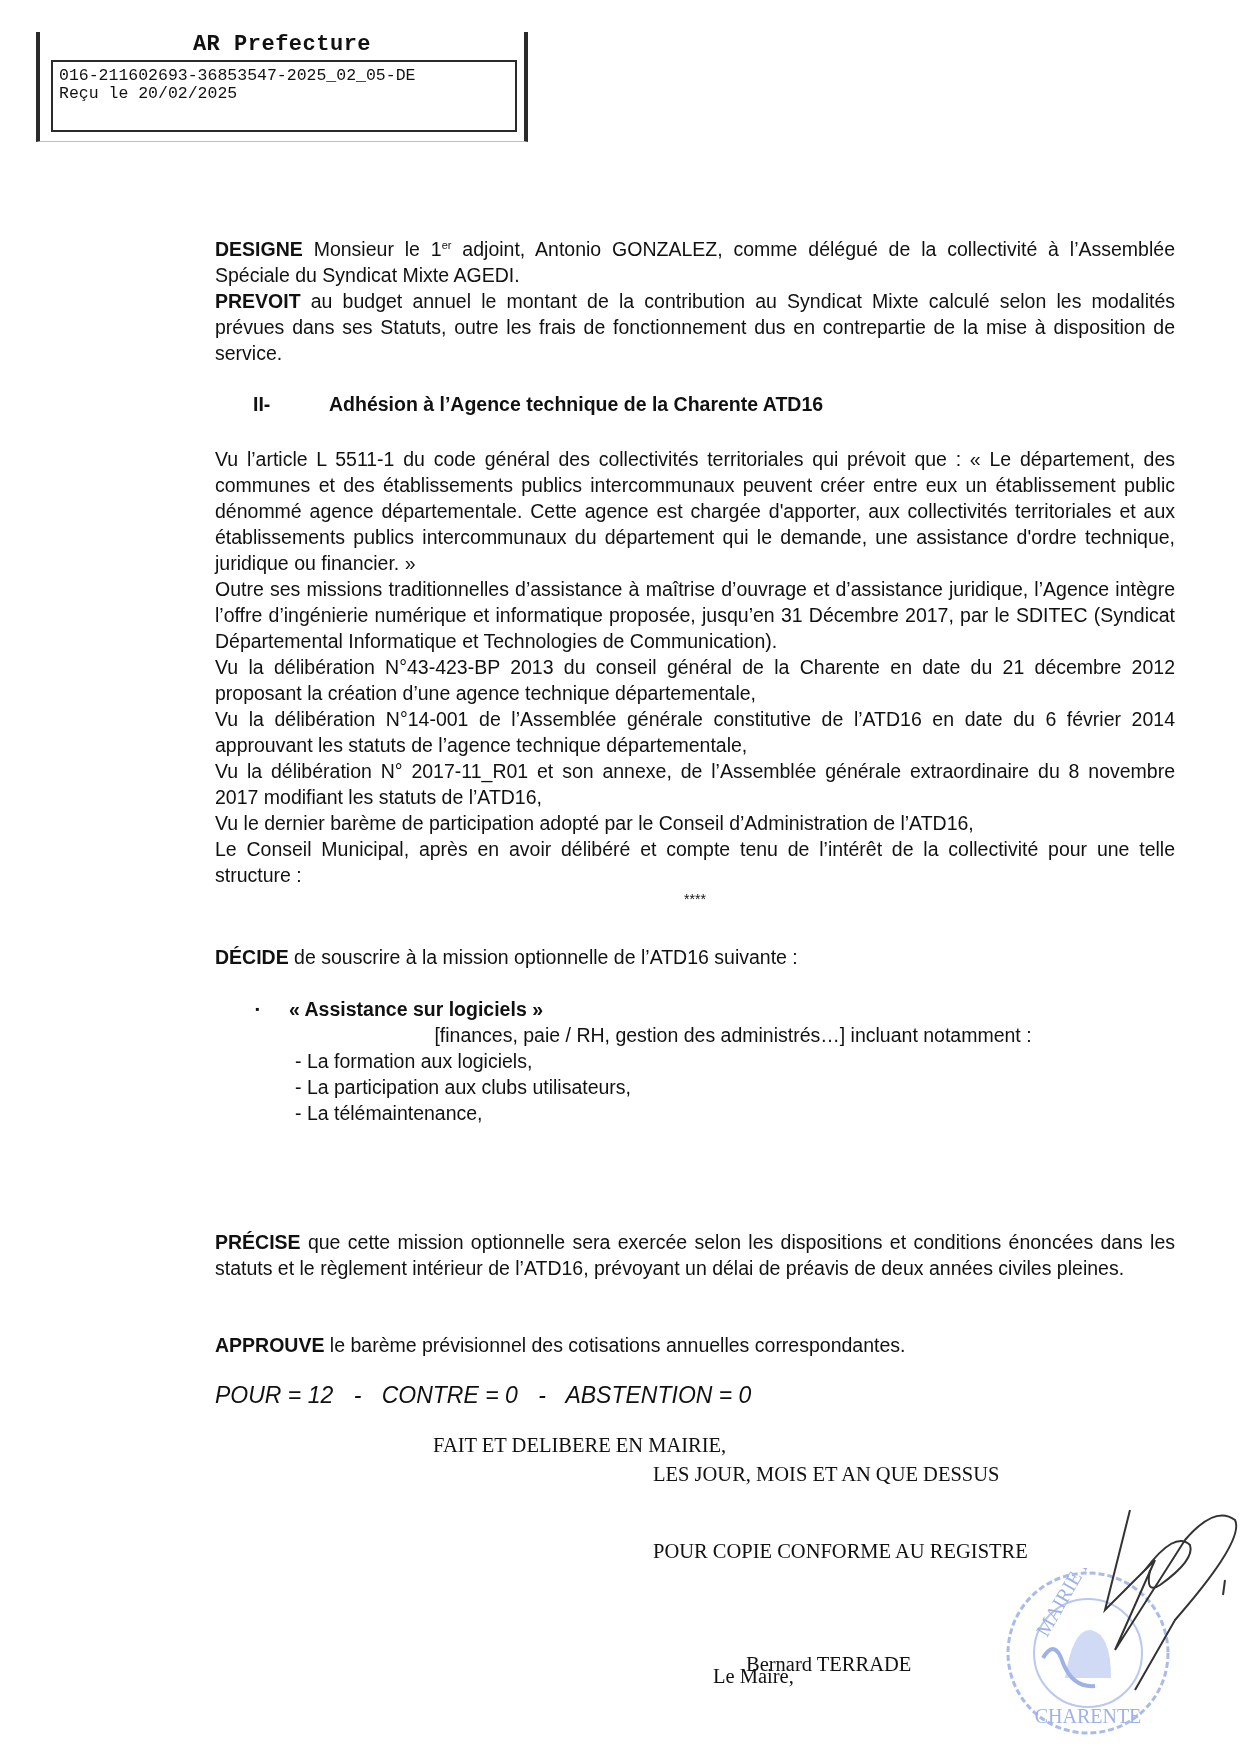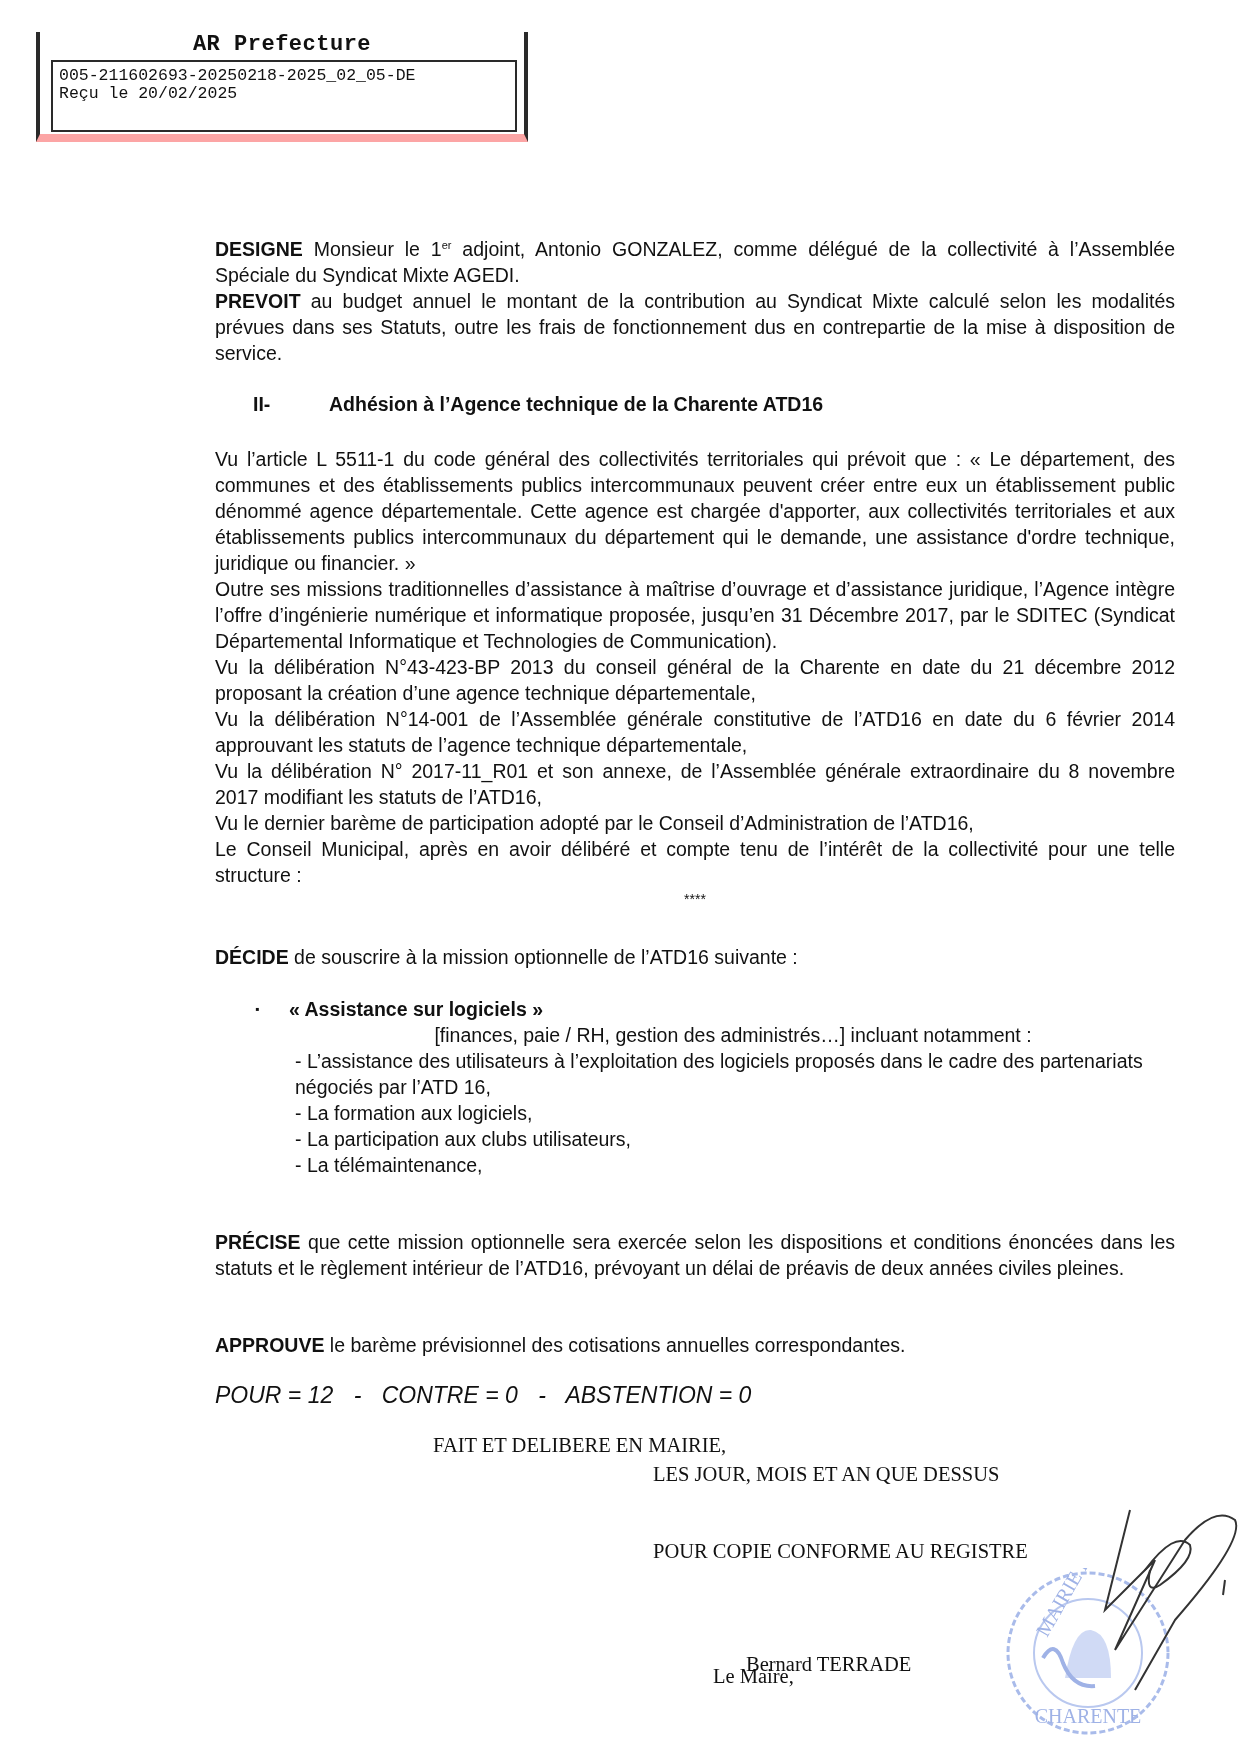--- a/index.html
+++ b/index.html
@@ -1,20 +1,20 @@
 <!DOCTYPE html>
 <html><head>
 <meta charset="utf-8">
 <style>
   html, body { margin:0; padding:0; background:#ffffff; }
   body { width:1240px; height:1754px; position:relative; overflow:hidden; color:#111; }
 
   
   .ar-box { position:absolute; left:36px; top:32px; width:492px; height:110px;
-    border-left:4px solid #2a2a2a; border-right:4px solid #2a2a2a; border-bottom:8px solid #fca5a5; box-sizing:border-box; }
+    border-left:4px solid #2a2a2a; border-right:4px solid #2a2a2a; border-bottom:1px solid #fca5a5; box-sizing:border-box; }
   .ar-title { position:absolute; left:0; right:0; top:0; text-align:center;
     font-family:"Liberation Mono", "DejaVu Sans Mono", monospace; font-weight:bold; font-size:22px; letter-spacing:0.5px; }
   .ar-inner { position:absolute; left:11px; right:7px; top:28px; height:72px; border:2px solid #2a2a2a; box-sizing:border-box; padding:5px 6px; 
     font-family:"Liberation Mono", "DejaVu Sans Mono", monospace; font-size:16.5px; line-height:18px; }
 
   
   .doc { position:absolute; left:215px; width:960px; font-family:"Liberation Sans", sans-serif; font-size:19.5px; line-height:26px; }
   .doc p { margin:0; text-align:justify; }
   .kw { font-weight:bold; }
   .sup { font-size:11px; vertical-align:super; line-height:0; }
@@ -35,21 +35,21 @@
 
   .stamp { position:absolute; left:1003px; top:1568px; width:170px; height:170px; }
   .signature { position:absolute; left:1075px; top:1500px; width:180px; height:200px; }
 </style>
 </head>
 <body>
 
 <div class="ar-box">
   <div class="ar-title">AR Prefecture</div>
   <div class="ar-inner">
-    <div>005-211602693-20250218-2025_02_05-DE</div>
+    <div>016-211602693-36853547-2025_02_05-DE</div>
     <div>Reçu le 20/02/2025</div>
   </div>
 </div>
 
 <div class="doc" style="top:236px;">
   <p>
     <span class="kw">DESIGNE</span><span> Monsieur le 1</span><span class="sup">er</span><span> adjoint, Antonio GONZALEZ, comme délégué de  la  collectivité à  l’Assemblée Spéciale  du  Syndicat  Mixte  AGEDI.</span>
   </p>
   <p>
     <span class="kw">PREVOIT</span><span> au budget annuel le montant de la contribution au Syndicat Mixte calculé selon les modalités prévues dans ses Statuts, outre les frais de fonctionnement dus en contrepartie de la mise à disposition de service.</span>
@@ -73,21 +73,20 @@
 
 <div class="doc" style="top:944px;">
   <p><span class="kw">DÉCIDE</span><span> de souscrire à la mission optionnelle de l’ATD16 suivante :</span></p>
 </div>
 
 <div class="bullet-block" style="top:996px;">
   <span class="bullet-mark">▪</span>
   <span class="bullet-title">« Assistance sur logiciels »</span>
   <div class="bullet-sub">
     <div style="margin-left:-4px;text-align:center;">[finances, paie / RH, gestion des administrés…] incluant notamment :</div>
-    <div>- L’assistance des utilisateurs à l’exploitation des logiciels proposés dans le cadre des partenariats négociés par l’ATD 16,</div>
     <div>- La formation aux logiciels,</div>
     <div>- La participation aux clubs utilisateurs,</div>
     <div>- La télémaintenance,</div>
   </div>
 </div>
 
 <div class="doc" style="top:1229px;">
   <p><span class="kw">PRÉCISE</span><span> que cette mission optionnelle sera exercée selon les dispositions et conditions énoncées dans les statuts et le règlement intérieur de l’ATD16, prévoyant un délai de préavis de deux années civiles pleines.</span></p>
 </div>
 

